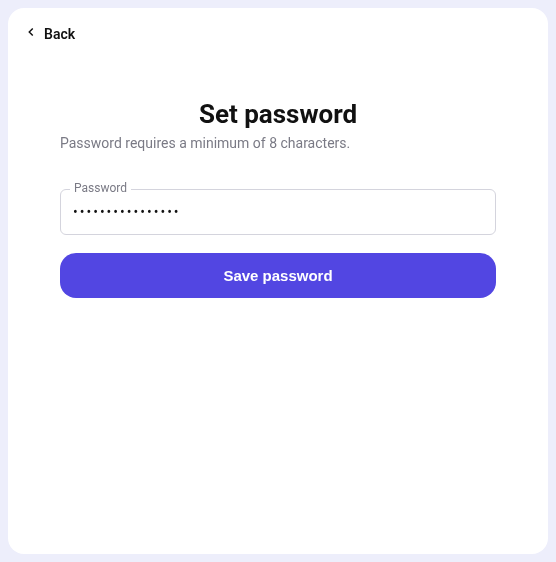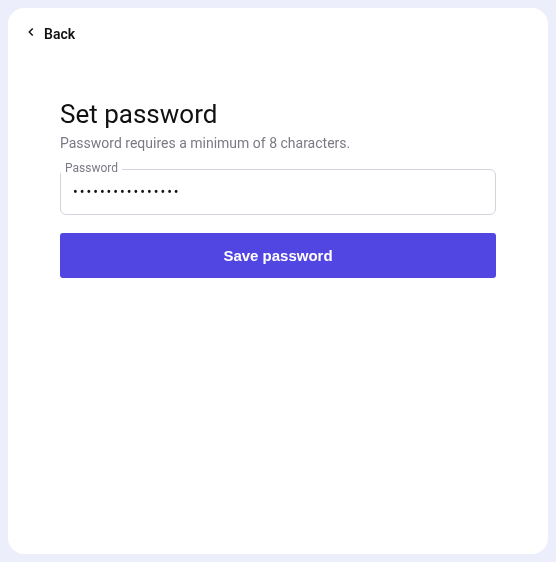--- a/index.html
+++ b/index.html
@@ -38,37 +38,38 @@
       stroke: #111;
       stroke-width: 2.5;
       fill: none;
     }
     .content {
       margin-top: 56px;
       padding: 0 36px;
     }
     .title {
       font-size: 26px;
-      font-weight: 400;
+      font-weight: 700;
       color: #111;
       margin-bottom: 6px;
+      text-align: center;
     }
     .subtitle {
       font-size: 14px;
       color: #7a7a85;
-      margin-bottom: 18px;
+      margin-bottom: 38px;
     }
     .field-wrap {
       position: relative;
       margin-bottom: 18px;
     }
     .field-label {
       position: absolute;
       top: -8px;
-      left: 1px;
+      left: 10px;
       background: #ffffff;
       padding: 0 4px;
       font-size: 12px;
       color: #7a7a85;
     }
     .field-input {
       width: 100%;
       border: 1px solid #d4d4dd;
       border-radius: 6px;
       padding: 14px 12px 14px 12px;
@@ -76,21 +77,21 @@
       letter-spacing: 2px;
       color: #111;
       outline: none;
       font-family: inherit;
     }
     .save-btn {
       width: 100%;
       background: #5246e2;
       color: #ffffff;
       border: none;
-      border-radius: 3px;
+      border-radius: 16px;
       padding: 14px 0;
       font-size: 15px;
       font-weight: 600;
       cursor: pointer;
     }
   </style>
 </head>
 <body>
 
 <div class="card">

